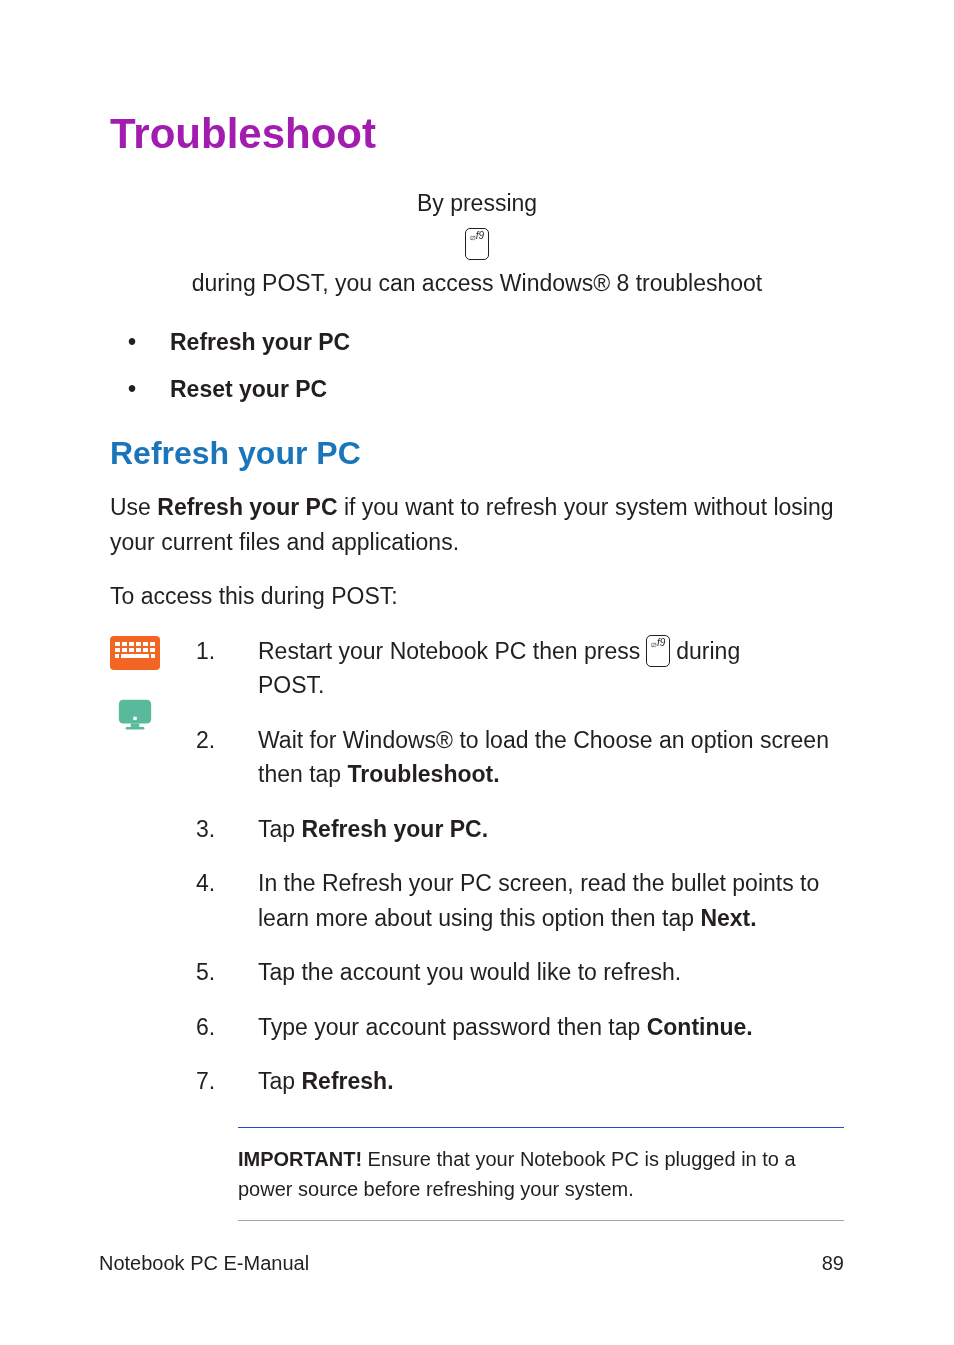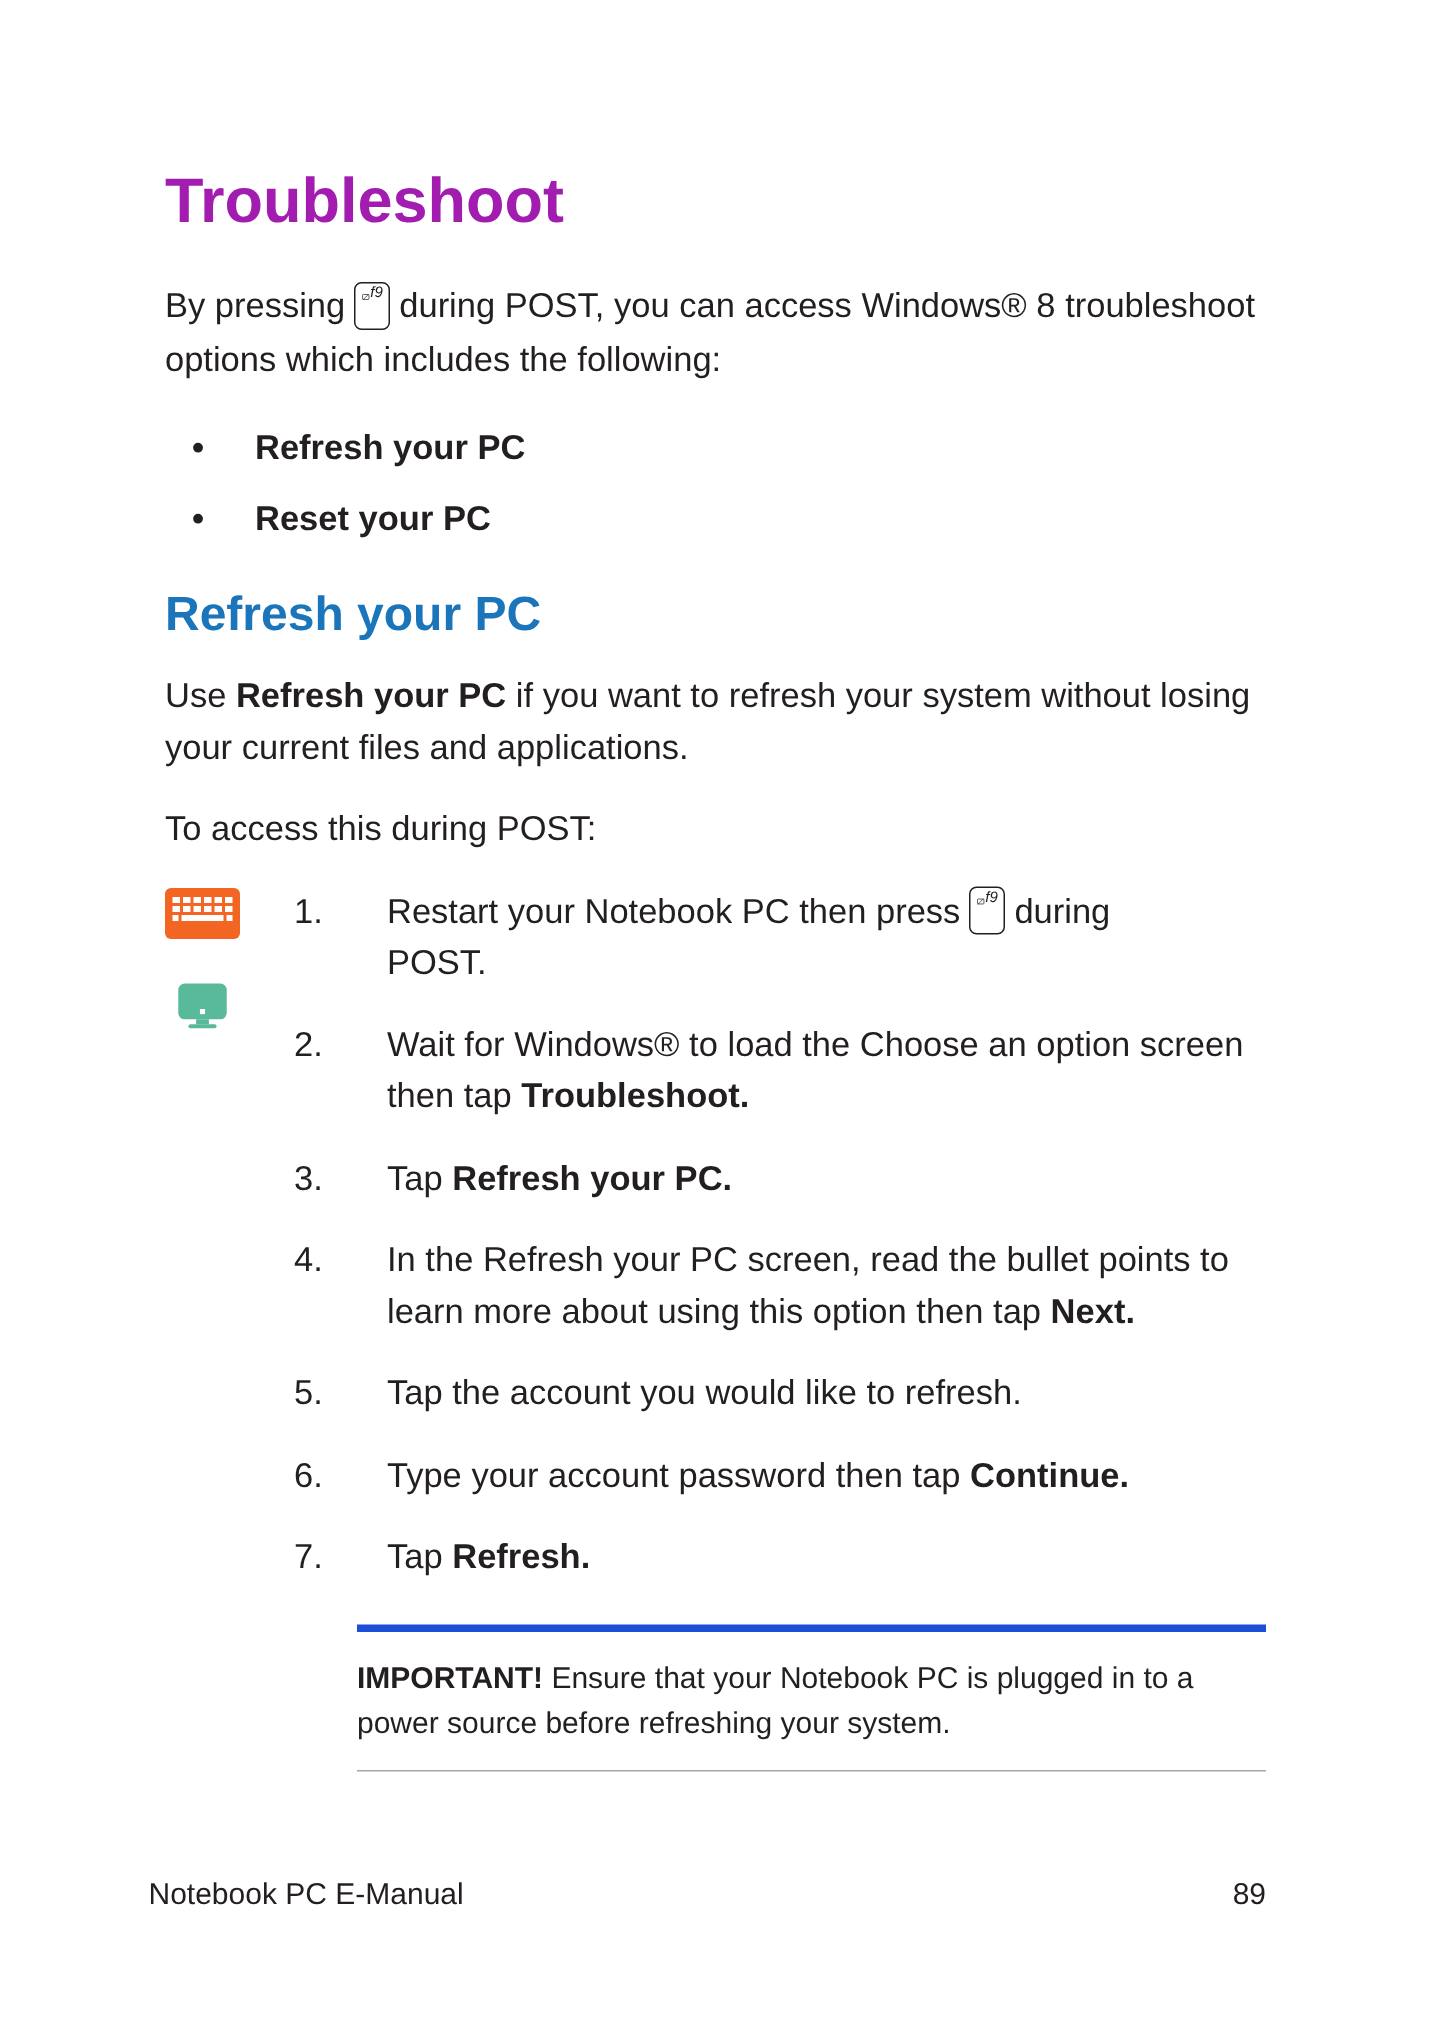--- a/index.html
+++ b/index.html
@@ -16,21 +16,21 @@
       color: #a21caf;
       font-size: 42px;
       font-weight: 700;
       margin-bottom: 28px;
     }
     .intro {
       font-size: 23px;
       line-height: 1.55;
       margin-bottom: 28px;
     }
-    .intro .line1 { display: flex; align-items: center; flex-wrap: wrap; gap: 6px; }
+    .intro .line1 { display: flex; align-items: center; flex-wrap: wrap; gap: 6px; flex-direction: column; }
     .key {
       display: inline-flex;
       align-items: flex-start;
       justify-content: space-between;
       border: 1.5px solid #231f20;
       border-radius: 5px;
       width: 24px;
       height: 32px;
       padding: 2px 4px 0 4px;
       vertical-align: middle;
@@ -89,21 +89,21 @@
       margin-bottom: 20px;
       display: flex;
       gap: 38px;
     }
     .steps li .num { width: 24px; flex-shrink: 0; }
     .steps li .txt { flex: 1; }
     .step1-line { display: flex; align-items: center; flex-wrap: wrap; gap: 6px; }
     .note-box {
       margin-left: 128px;
       margin-right: 0;
-      border-top: 5px solid #1d4ed8;
+      border-top: 1px solid #1d4ed8;
       border-bottom: 1px solid #a6a6a6;
       padding: 16px 0;
       font-size: 20px;
       line-height: 1.5;
       margin-top: 8px;
     }
     .footer {
       position: absolute;
       bottom: 70px;
       left: 99px;
@@ -125,21 +125,20 @@
     <span>By pressing</span>
     <span class="key">
       <svg viewBox="0 0 24 24">
           <rect x="3" y="5" width="18" height="14" rx="2" fill="none" stroke="#231f20" stroke-width="2"></rect>
           <line x1="4" y1="20" x2="20" y2="4" stroke="#231f20" stroke-width="2"></line>
         </svg>
       <span class="f9">f9</span>
     </span>
     <span>during POST, you can access Windows® 8 troubleshoot</span>
   </div>
-  <div>options which includes the following:</div>
 </div>
 
 <ul class="bullets">
   <li>Refresh your PC</li>
   <li>Reset your PC</li>
 </ul>
 
 <h2 class="subhead">Refresh your PC</h2>
 
 <p class="para">

